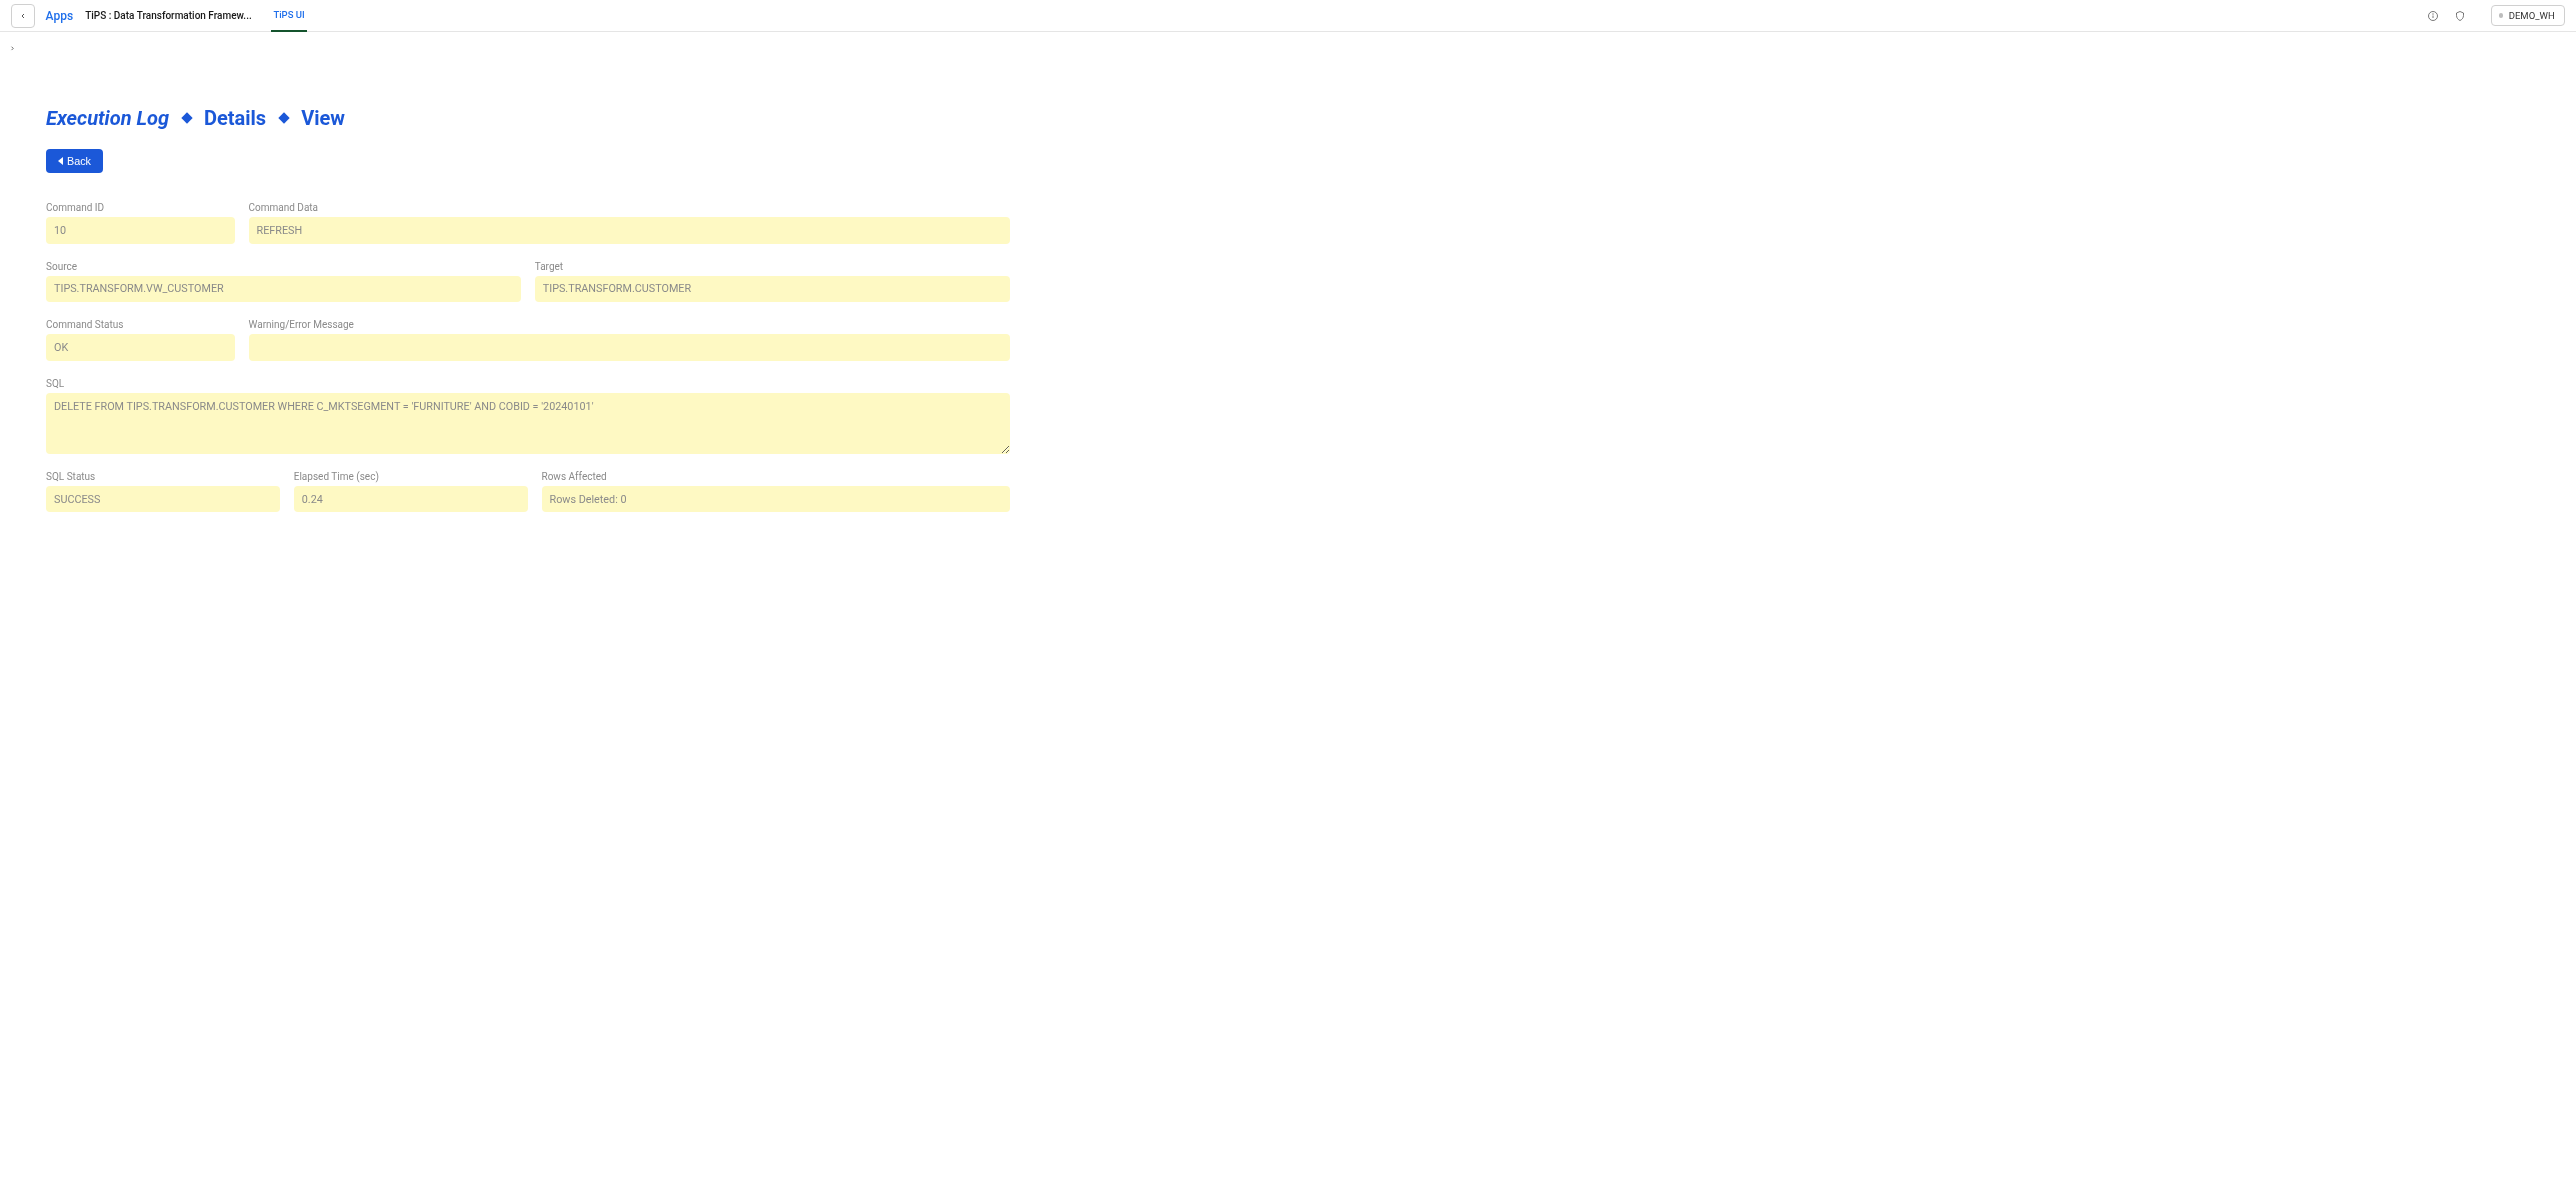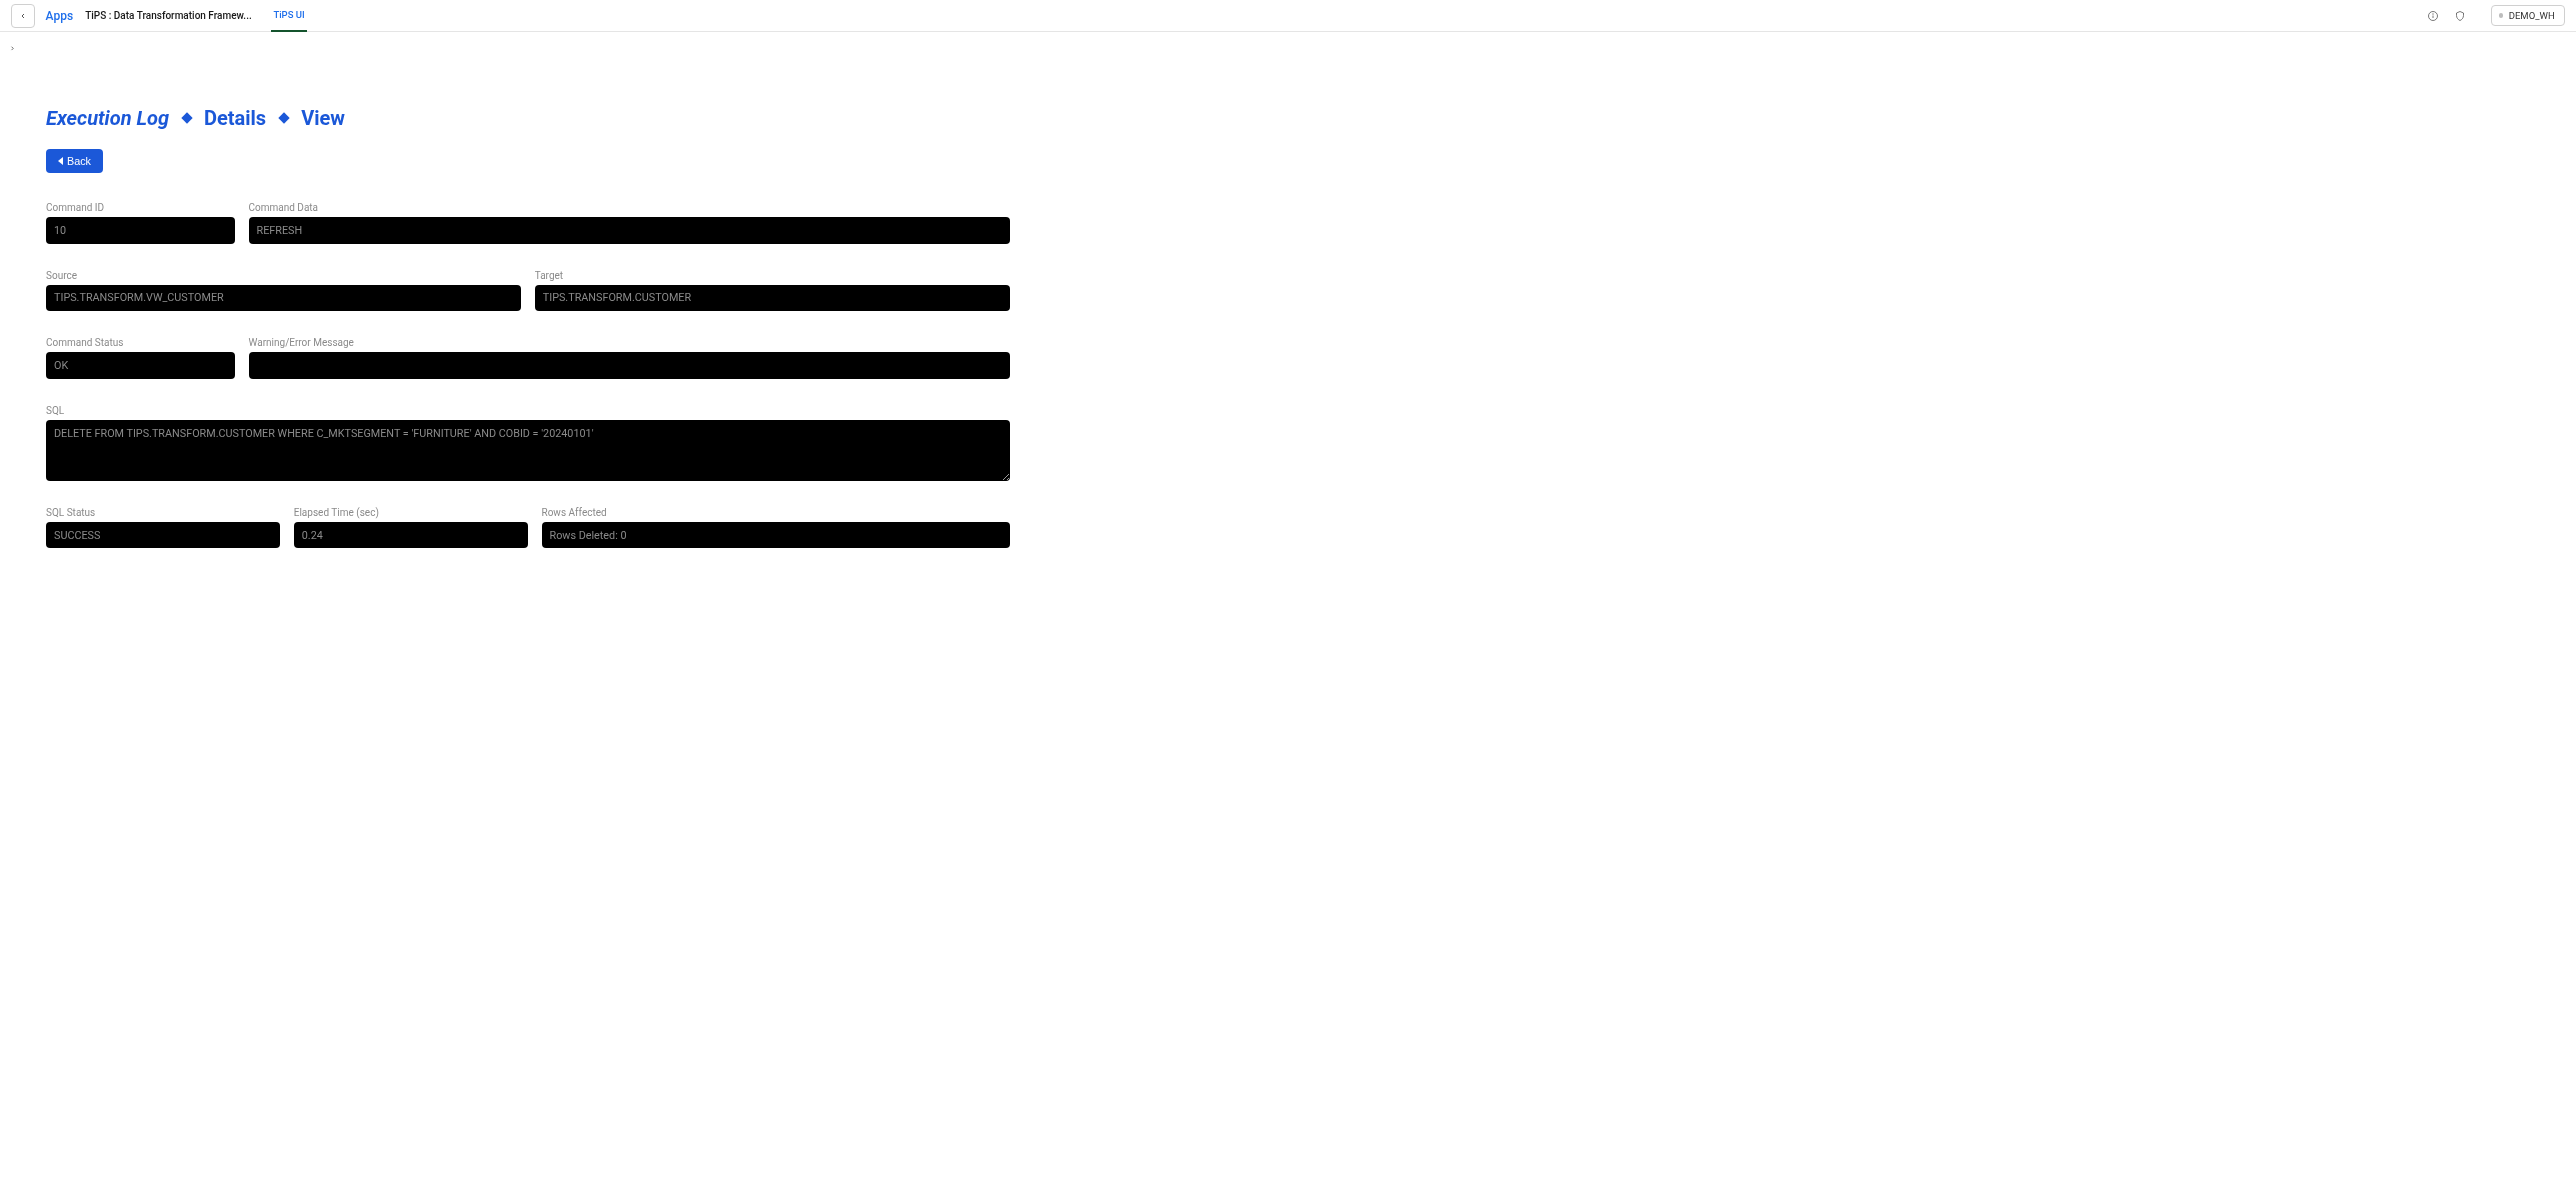--- a/index.html
+++ b/index.html
@@ -150,37 +150,37 @@
 .btn-back .tri {
   width: 0; height: 0;
   border-top: 4px solid transparent;
   border-bottom: 4px solid transparent;
   border-right: 5.4px solid #fff;
 }
 
 .form-grid {
   display: flex;
   flex-direction: column;
-  gap: 26px;
+  gap: 17px;
 }
 .row {
   display: flex;
   gap: 13.5px;
 }
 .field {
   display: flex;
   flex-direction: column;
   gap: 4px;
 }
 .field label {
   font-size: 10px;
   color: #8a8a8a;
 }
 .field input, .field textarea {
-  background: #000000;
+  background: #fef9c3;
   border: none;
   border-radius: 4px;
   padding: 6.8px 8px;
   font-size: 10.8px;
   color: #8a8a8a;
   font-family: inherit;
   width: 100%;
   outline: none;
 }
 .field input:disabled, .field textarea:disabled {

